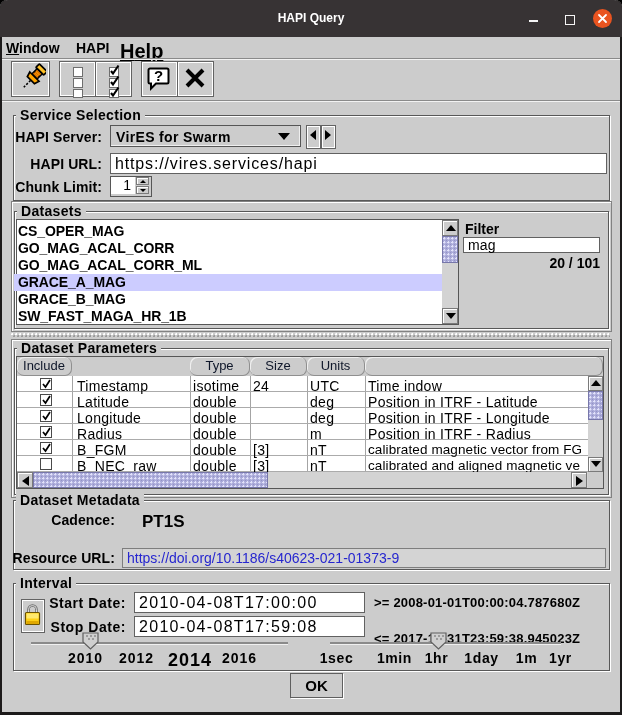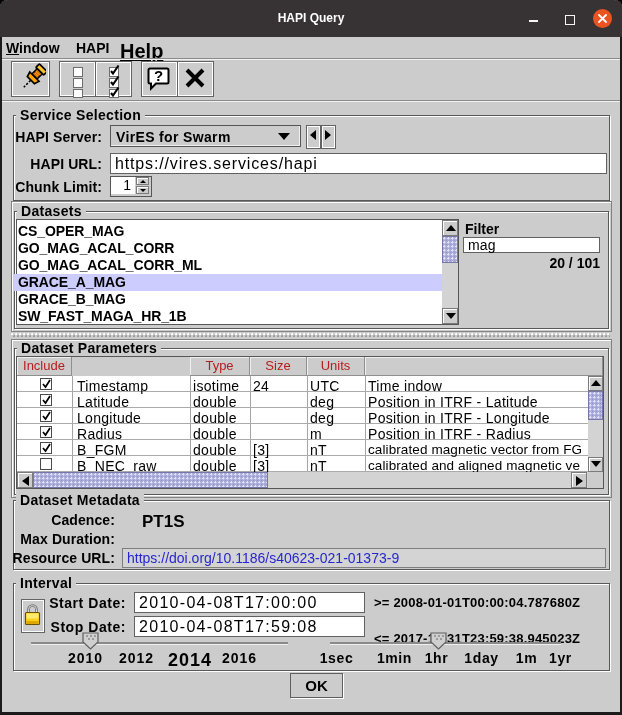--- a/index.html
+++ b/index.html
@@ -14,21 +14,21 @@
 .tbtn{position:absolute;background:#cccccc;border:1px solid #636363;box-shadow:inset 1px 1px 0 #ffffff,inset -1px -1px 0 #ffffff;}
 .tri-l{width:0;height:0;border-top:5px solid transparent;border-bottom:5px solid transparent;border-right:7px solid #000;position:absolute;}
 .tri-r{width:0;height:0;border-top:5px solid transparent;border-bottom:5px solid transparent;border-left:7px solid #000;position:absolute;}
 .tri-u{width:0;height:0;border-left:5px solid transparent;border-right:5px solid transparent;border-bottom:6px solid #000;position:absolute;}
 .tri-d{width:0;height:0;border-left:5px solid transparent;border-right:5px solid transparent;border-top:6px solid #000;position:absolute;}
 .sbtn{position:absolute;background:#cccccc;border:1px solid #7a7a7a;box-shadow:inset 1px 1px 0 #fff;box-sizing:border-box;}
 .thumb{position:absolute;background:#aaaad9;border:1px solid #7777aa;box-sizing:border-box;
  background-image:radial-gradient(circle at 1.4px 1.4px,#e2e2fa 1px,transparent 1.2px),radial-gradient(circle at 3.4px 3.4px,#9494c6 0.7px,transparent 0.9px);background-size:4px 4px;}
 .bumps{background-image:radial-gradient(circle at 1.2px 3.2px,#ffffff 0.9px,transparent 1.1px),radial-gradient(circle at 3.2px 5.2px,#9a9a9a 0.9px,transparent 1.1px);background-size:4px 8px;}
 .cell{position:absolute;font-size:14px;letter-spacing:0.3px;line-height:16px;color:#000;white-space:nowrap;overflow:hidden;}
-.hdr{position:absolute;background:#cccccc;border-right:1px solid #8f8f8f;border-bottom:1px solid #8f8f8f;box-shadow:inset 1px 1px 0 #efefef;font-size:13px;text-align:center;color:#b91c1c;box-sizing:border-box;line-height:18px;}
+.hdr{position:absolute;background:#cccccc;border-right:1px solid #8f8f8f;border-bottom:1px solid #8f8f8f;box-shadow:inset 1px 1px 0 #efefef;font-size:13px;text-align:center;color:#0f172a;box-sizing:border-box;line-height:18px;border-radius:7px;}
 .cb{position:absolute;width:10px;height:10px;background:#fff;border:1px solid #4a4a4a;}
 .gline{position:absolute;background:#a4a4a4;}
 </style></head><body>
 <div id="w">
 
   <div class="abs" style="left:0;top:0;width:622px;height:37px;background:#373334;border-radius:8px 8px 0 0;"></div>
   <div class="abs b" style="left:0;top:11px;width:622px;text-align:center;font-size:12px;color:#fff;">HAPI Query</div>
   <div class="abs" style="left:529px;top:20px;width:9px;height:2px;background:#f5f5f5;"></div>
   <div class="abs" style="left:565px;top:15px;width:8px;height:8px;border:1.5px solid #f5f5f5;"></div>
   <div class="abs" style="left:593px;top:9px;width:19px;height:19px;border-radius:50%;background:#e95420;"></div>
@@ -189,21 +189,20 @@
   <div class="sbtn" style="left:17px;top:472px;width:16px;height:16px;"></div>
   <div class="tri-l" style="left:22px;top:476px;"></div>
   <div class="thumb" style="left:33px;top:472px;width:235px;height:16px;"></div>
   <div class="sbtn" style="left:571px;top:472px;width:16px;height:16px;"></div>
   <div class="tri-r" style="left:576px;top:476px;"></div>
 
   <div class="etch" style="left:13px;top:500px;width:595px;height:68px;"></div>
   <div class="gtitle" style="left:16px;top:493px;">Dataset Metadata</div>
   <div class="lbl" style="left:0;top:512px;width:115px;">Cadence:</div>
   <div class="abs b" style="left:142px;top:512px;font-size:17px;">PT1S</div>
-  <div class="lbl" style="left:0;top:531px;width:115px;">Max Duration:</div>
   <div class="lbl" style="left:0;top:550px;width:115px;">Resource URL:</div>
   <div class="abs" style="left:122px;top:548px;width:484px;height:20px;background:#d4d4d4;border:1px solid #7e7e7e;box-sizing:border-box;font-size:14px;line-height:18px;color:#2626cf;padding-left:4px;">https://doi.org/10.1186/s40623-021-01373-9</div>
 
   <div class="etch" style="left:13px;top:583px;width:595px;height:86px;"></div>
   <div class="gtitle" style="left:16px;top:576px;">Interval</div>
   <div class="tbtn" style="left:21px;top:599px;width:22px;height:32px;"></div>
   <svg class="abs" style="left:24px;top:603px" width="17" height="24">
     <path d="M4.5 10 V6.5 a4 4 0 0 1 8 0 V10" fill="none" stroke="#6f6f6f" stroke-width="2.6"></path>
     <path d="M4.5 10 V6.5 a4 4 0 0 1 8 0 V10" fill="none" stroke="#d9d9d9" stroke-width="1"></path>
     <rect x="1.5" y="9.5" width="14" height="12" rx="1" fill="#ffd117" stroke="#6b5200" stroke-width="1.2"></rect>

